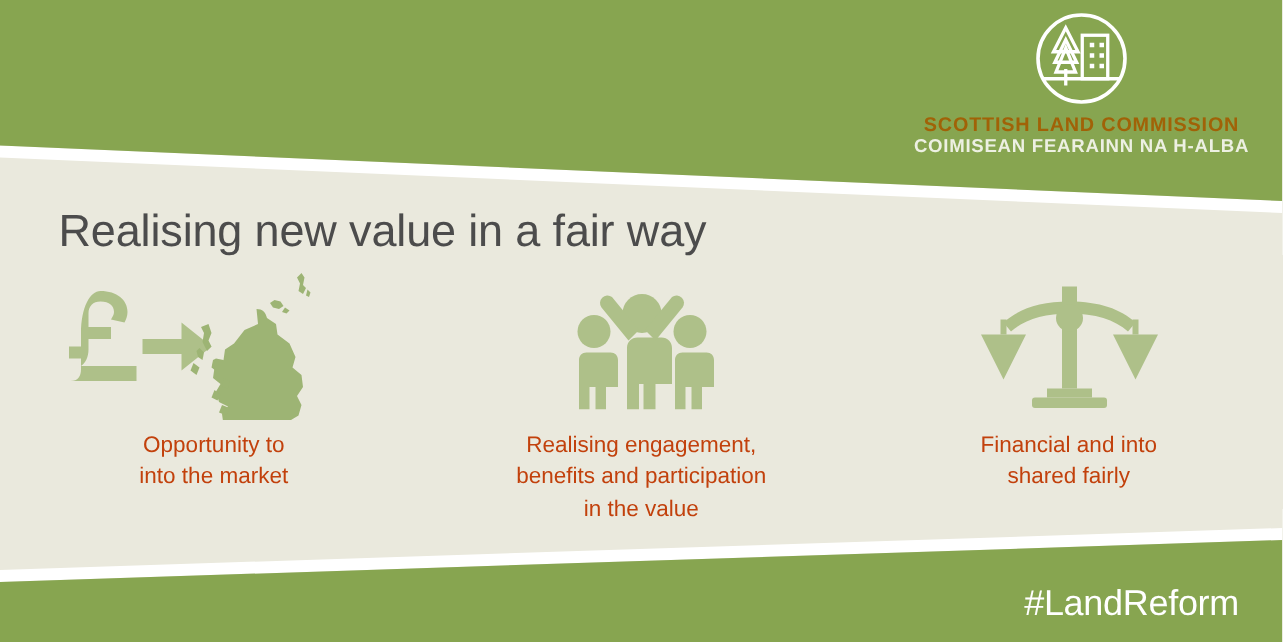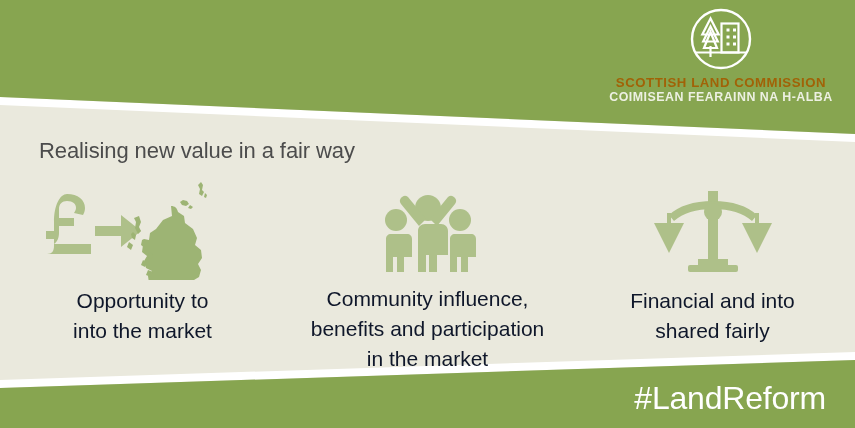--- a/index.html
+++ b/index.html
@@ -103,21 +103,21 @@
     line-height: 1.25;
     white-space: nowrap;
   }
 
   
   #subtitle {
     position: absolute;
     left: 39px; top: 138px;
     z-index: 5;
     color: #4c4c4c;
-    font-size: 22px;
+    font-size: 30px;
     font-weight: normal;
     letter-spacing: -0.1px;
     white-space: nowrap;
   }
 
   
   #features {
     position: absolute;
     left: 0; top: 186px;
     width: 855px;
@@ -132,35 +132,35 @@
     align-items: center;
   }
   .feature-icon {
     height: 88px;
     display: flex;
     align-items: center;
     justify-content: center;
   }
   .feature-caption {
     margin-top: 12px;
-    color: #0f172a;
-    font-size: 21px;
+    color: #c2410c;
+    font-size: 15px;
     line-height: 1.42;
     text-align: center;
     max-width: 260px;
   }
   .feature-caption div { white-space: nowrap; }
 
   
   #hashtag {
     position: absolute;
     right: 29px; bottom: 11px;
     z-index: 6;
     color: #ffffff;
-    font-size: 32px;
+    font-size: 24px;
     font-weight: normal;
     letter-spacing: -0.2px;
     white-space: nowrap;
   }
 </style>
 </head>
 <body>
 
 <div id="banner">
 
@@ -250,23 +250,23 @@
             <path d="M81 48h22c3 0 5 2 5 5v18h-8v15h-7V71h-4v15h-7V53c0-3 2-5 5-5z"></path>
 
             <circle cx="60" cy="22" r="13"></circle>
             <path d="M47 38h26c4 0 7 3 7 7v24H69v17h-8V69h-3v17h-8V45c0-4 3-7 7-7z"></path>
             <path d="M51 40L33 18a5 5 0 0 1 7-7l18 22z"></path>
             <path d="M69 40l18-22a5 5 0 0 0-7-7L62 33z"></path>
           </g>
         </svg>
       </div>
       <div class="feature-caption">
-        <div>Community influence,</div>
+        <div>Realising engagement,</div>
         <div>benefits and participation</div>
-        <div>in the market</div>
+        <div>in the value</div>
       </div>
     </div>
 
     <div class="feature">
       <div class="feature-icon">
         <svg width="118" height="86" viewBox="0 0 118 86">
           <g fill="#aec089">
 
             <rect x="54" y="4" width="10" height="68"></rect>
 

